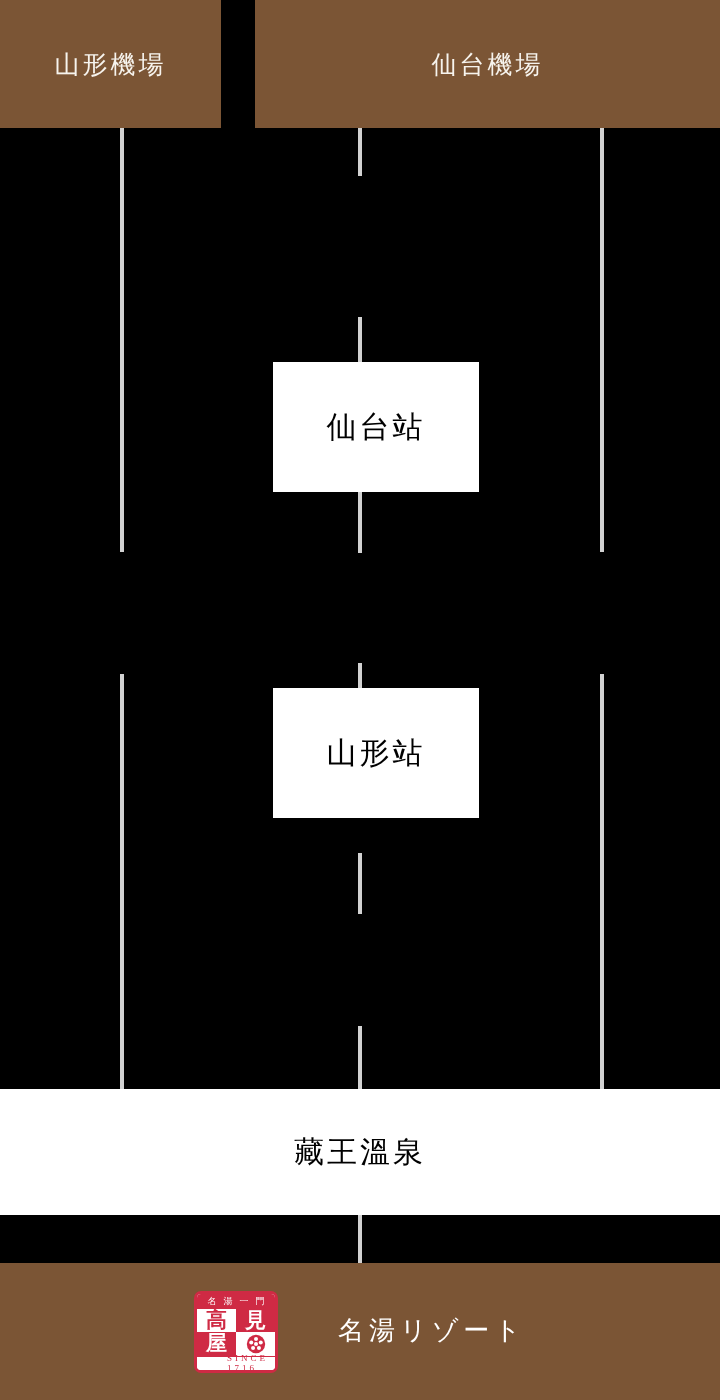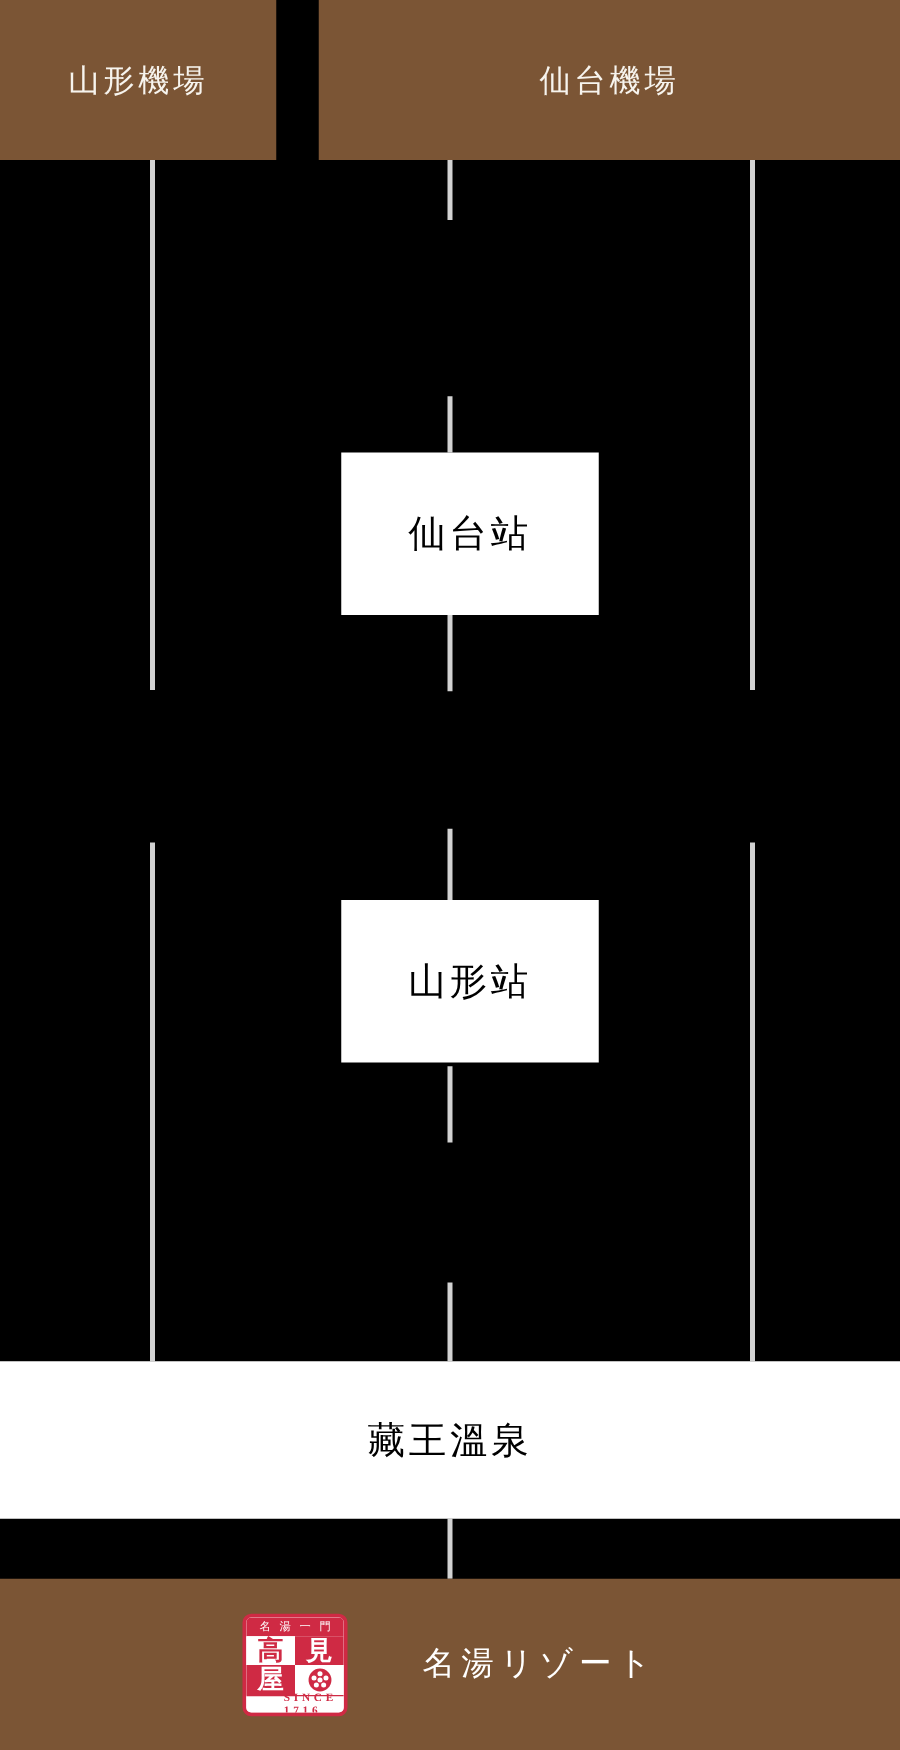--- a/index.html
+++ b/index.html
@@ -54,21 +54,21 @@
     background: var(--panel-white);
     display: flex;
     align-items: center;
     justify-content: center;
     color: #000;
     font-size: 30px;
     letter-spacing: 3px;
     margin-left: 16px;
   }
   .station-sendai   { top: 362px; }
-  .station-yamagata { top: 720px; }
+  .station-yamagata { top: 688px; }
 
   
   .destination-band {
     position: absolute;
     left: 0;
     top: 1089px;
     width: 720px;
     height: 126px;
     background: var(--panel-white);
     display: flex;
@@ -131,21 +131,21 @@
     font-weight: bold;
     line-height: 1;
   }
   .seal-cell.red-bg   { background: var(--seal-red); color: #fff; }
   .seal-cell.white-bg { background: var(--panel-white); color: var(--seal-red); }
   .seal-since {
     height: 14px;
     background: var(--panel-white);
     color: var(--seal-red);
     font-size: 9px;
-    font-weight: bold;
+    font-weight: normal;
     letter-spacing: 3px;
     display: flex;
     align-items: center;
     justify-content: center;
     border-top: 1px solid var(--seal-red);
     padding-left: 30px;
   }
 
   
   .brand-block {

